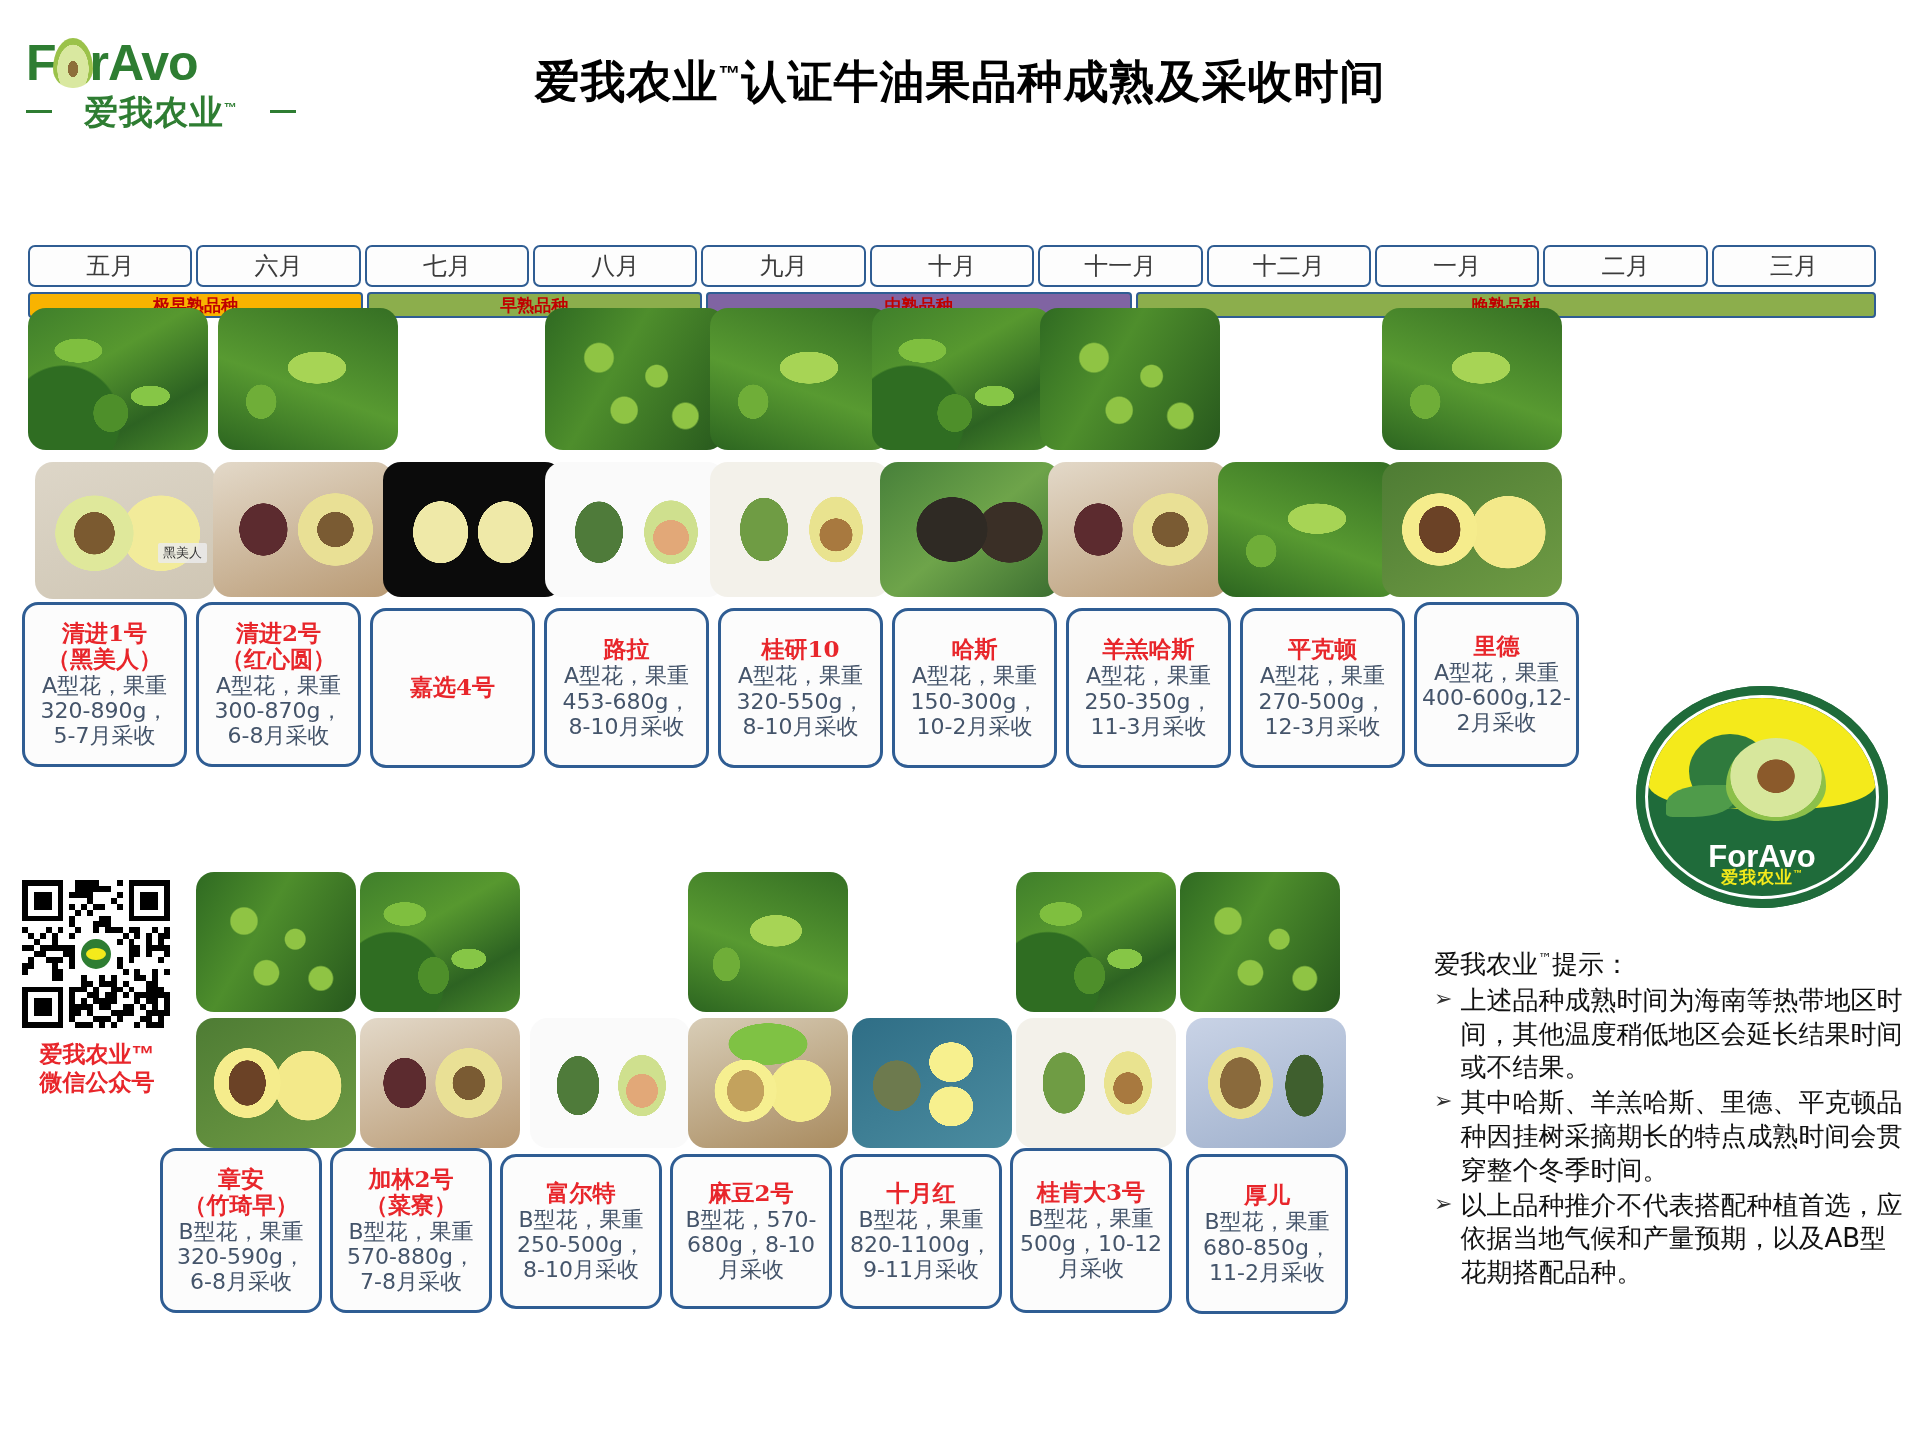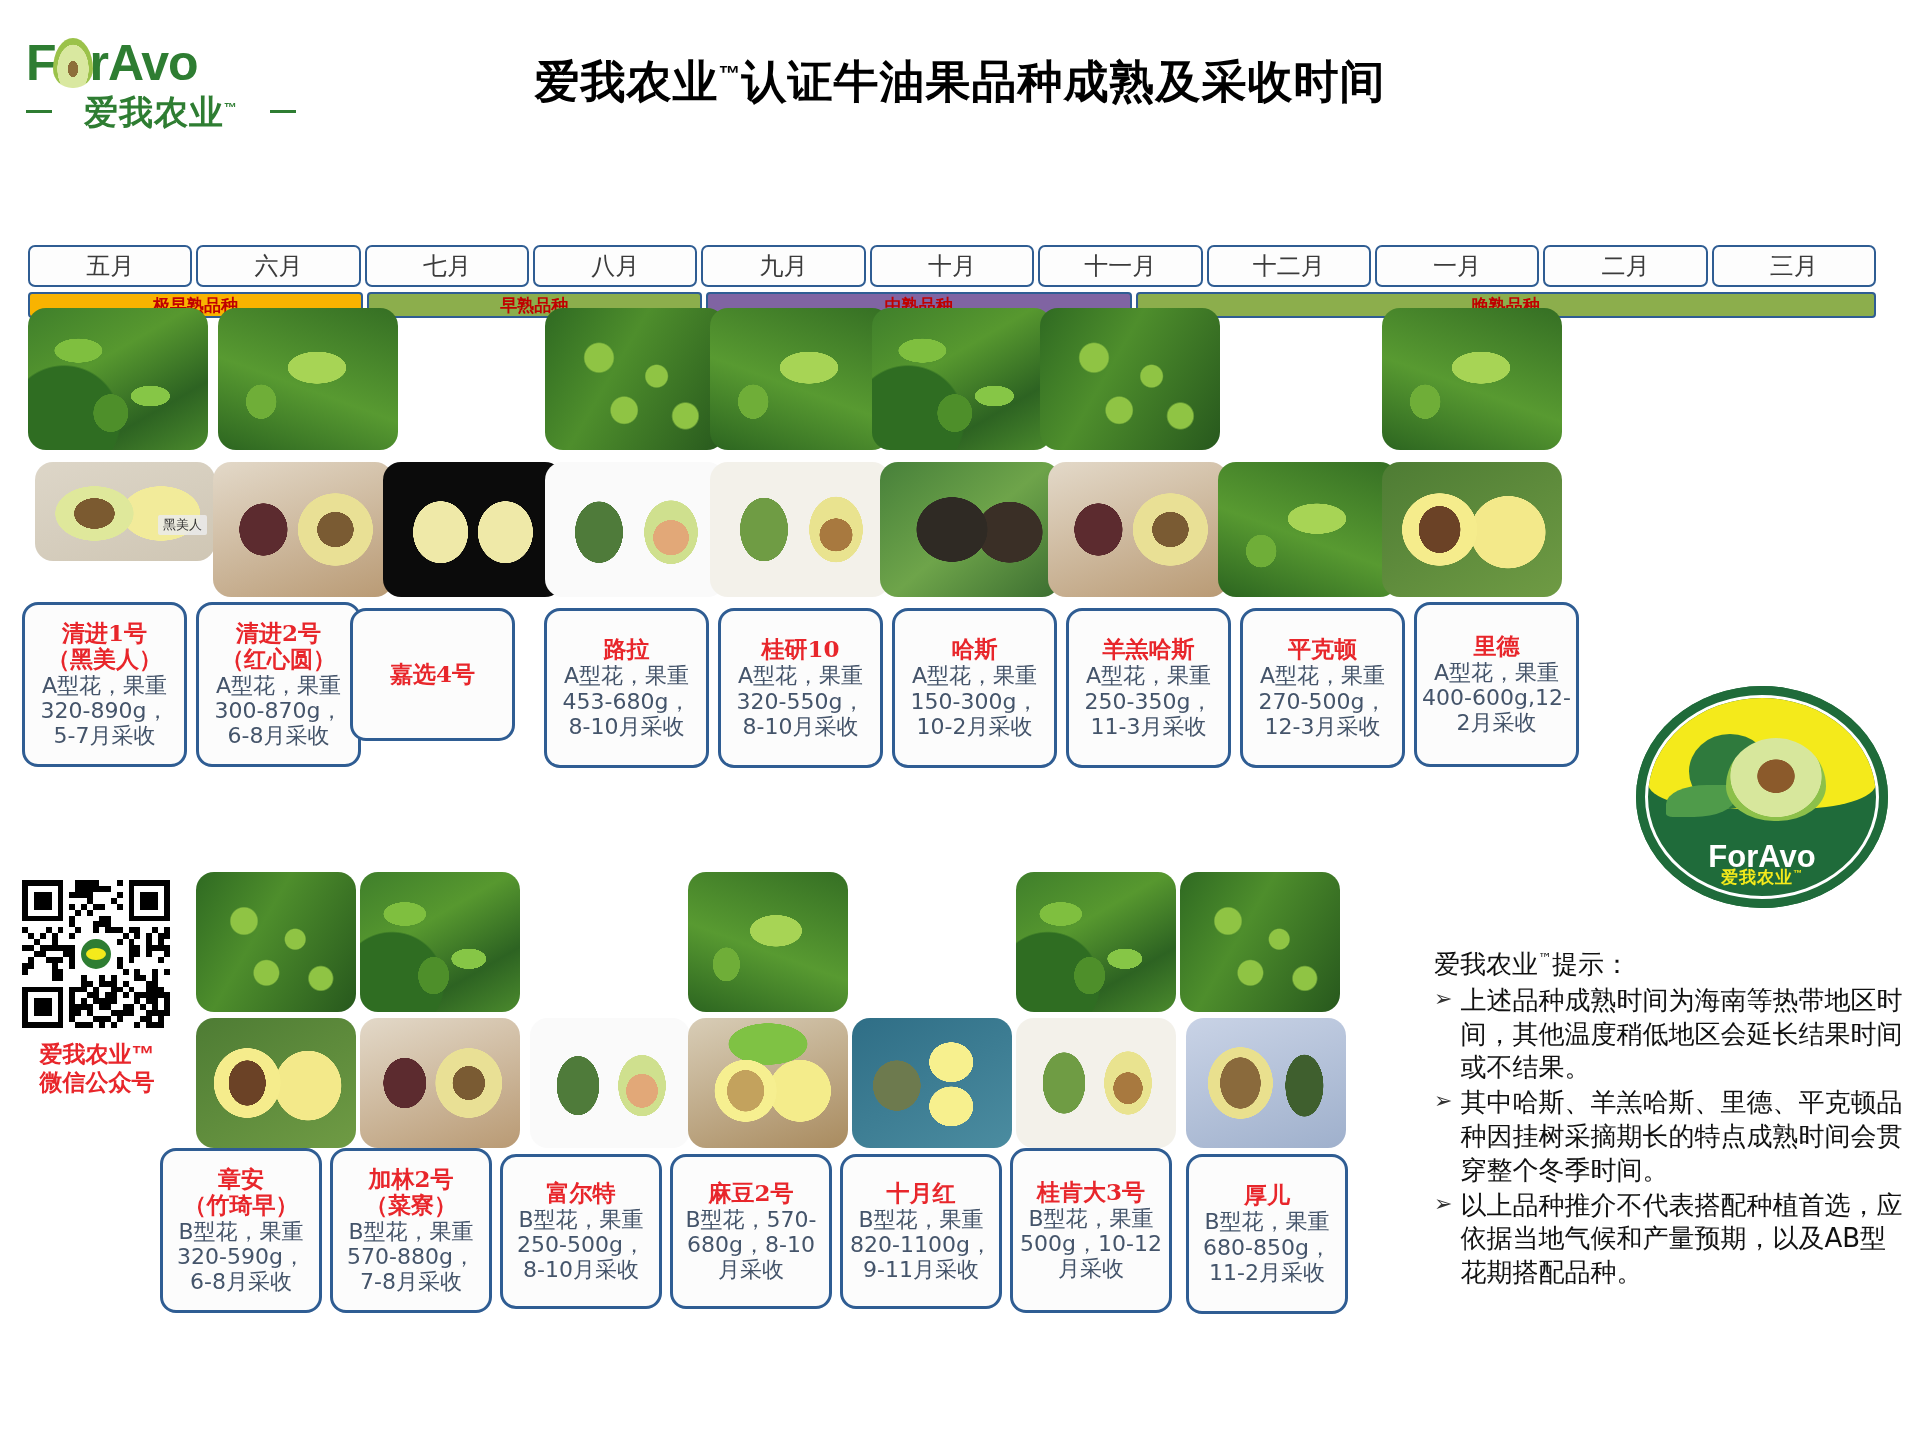--- a/index.html
+++ b/index.html
@@ -305,21 +305,21 @@
   <div class="tile leafy" style="left:28px;  top:308px; width:180px; height:142px;"></div>
   <div class="tile leafy2" style="left:218px; top:308px; width:180px; height:142px;"></div>
   <div class="tile leafy3" style="left:383px; top:308px; width:180px; height:142px;"></div>
   <div class="tile leafy4" style="left:545px; top:308px; width:180px; height:142px;"></div>
   <div class="tile leafy2" style="left:710px; top:308px; width:180px; height:142px;"></div>
   <div class="tile leafy" style="left:872px; top:308px; width:180px; height:142px;"></div>
   <div class="tile leafy4" style="left:1040px;top:308px; width:180px; height:142px;"></div>
   <div class="tile leafy3" style="left:1212px;top:308px; width:180px; height:142px;"></div>
   <div class="tile leafy2" style="left:1382px;top:308px; width:180px; height:142px;"></div>
 
-  <div class="tile cut" style="left:35px;  top:462px; width:180px; height:99px;">
+  <div class="tile cut" style="left:35px;  top:462px; width:180px; height:137px;">
     <span class="tile-label">黑美人</span>
   </div>
   <div class="tile cut-dark" style="left:213px; top:462px; width:180px; height:135px;"></div>
   <div class="tile cut-black" style="left:383px; top:462px; width:180px; height:135px;"></div>
   <div class="tile cut-white" style="left:545px; top:462px; width:180px; height:135px;"></div>
   <div class="tile cut-pale" style="left:710px; top:462px; width:180px; height:135px;"></div>
   <div class="tile darkfruit" style="left:880px; top:462px; width:180px; height:135px;"></div>
   <div class="tile cut-dark" style="left:1048px;top:462px; width:180px; height:135px;"></div>
   <div class="tile leafy2" style="left:1218px;top:462px; width:180px; height:135px;"></div>
   <div class="tile cut-green" style="left:1382px;top:462px; width:180px; height:135px;"></div>
@@ -327,21 +327,21 @@
   <div class="vcard" id="vc1-0" style="left:22px;  top:602px; width:165px; height:165px;">
       <div class="vname">清进1号</div>
       <div class="valias">（黑美人）</div>
       <div class="vdesc">A型花，果重320-890g，5-7月采收</div>
     </div>
   <div class="vcard" id="vc1-1" style="left:196px; top:602px; width:165px; height:165px;">
       <div class="vname">清进2号</div>
       <div class="valias">（红心圆）</div>
       <div class="vdesc">A型花，果重300-870g，6-8月采收</div>
     </div>
-  <div class="vcard" id="vc1-2" style="left:350px; top:608px; width:165px; height:133px;">
+  <div class="vcard" id="vc1-2" style="left:370px; top:608px; width:165px; height:160px;">
       <div class="vname">嘉选4号</div>
     </div>
   <div class="vcard" id="vc1-3" style="left:544px; top:608px; width:165px; height:160px;">
       <div class="vname">路拉</div>
       <div class="vdesc">A型花，果重453-680g，8-10月采收</div>
     </div>
   <div class="vcard" id="vc1-4" style="left:718px; top:608px; width:165px; height:160px;">
       <div class="vname">桂研10</div>
       <div class="vdesc">A型花，果重320-550g，8-10月采收</div>
     </div>

